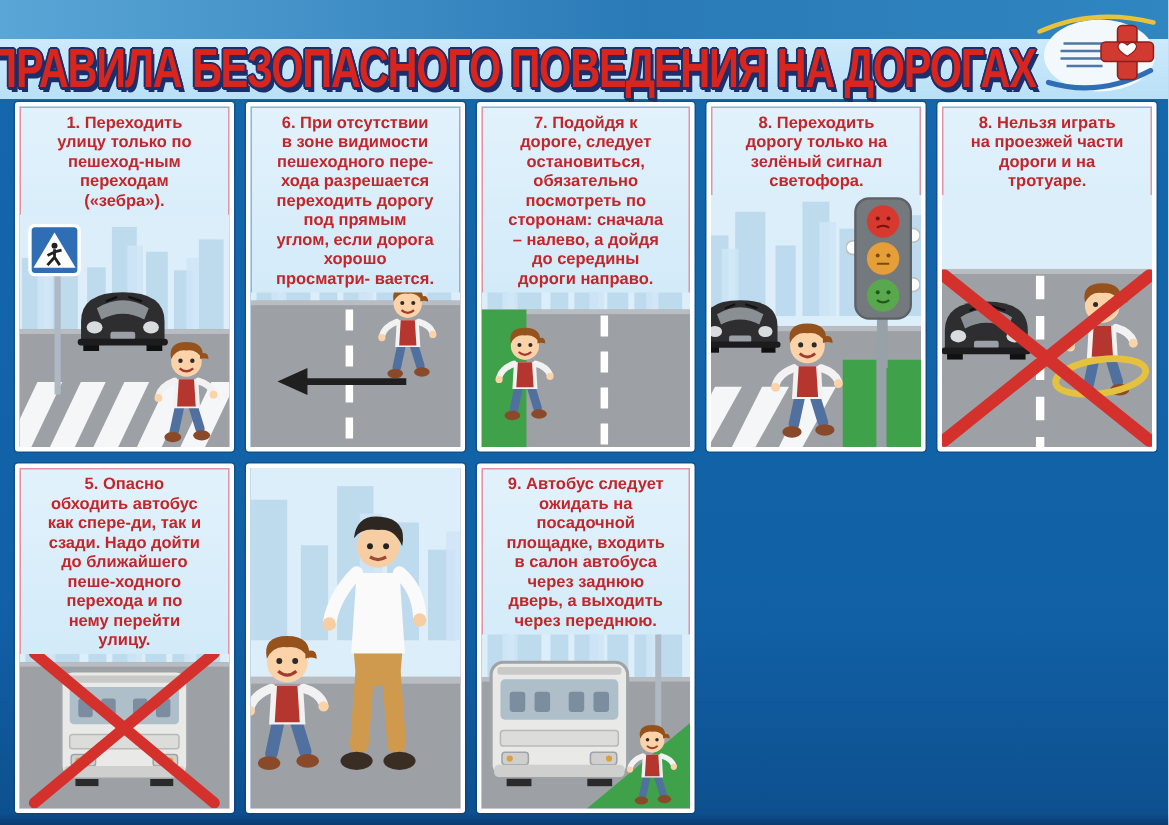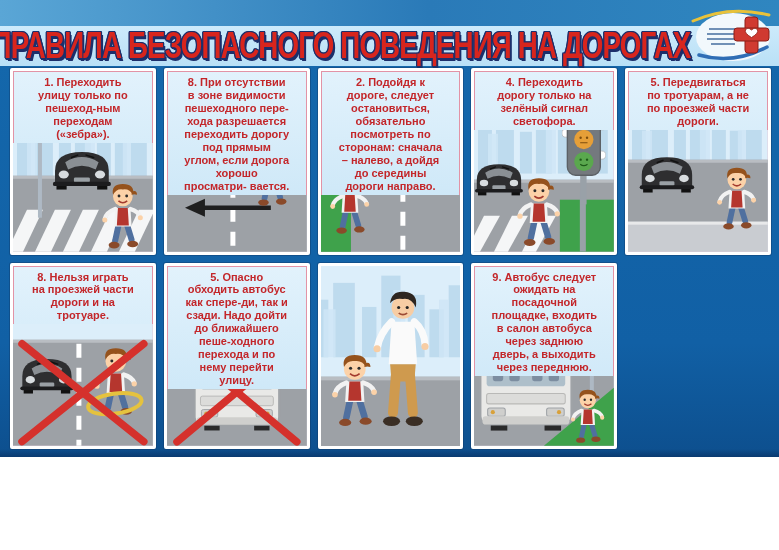--- a/index.html
+++ b/index.html
@@ -1,18 +1,18 @@
 <!DOCTYPE html>
 <html><head>
 <meta charset="utf-8">
 <style>
   * { margin:0; padding:0; box-sizing:border-box; }
   body { font-family:"Liberation Sans", sans-serif; }
   .poster{
-    position:relative; width:779px; height:457px; overflow:hidden;
+    position:relative; width:779px; height:550px; overflow:hidden;
     background:linear-gradient(180deg,#2f86c0 0,#1467ab 60px,#1160a5 75%,#0d4f8e 100%);
   }
   .poster::after{
     content:""; position:absolute; left:0; right:0; bottom:0; height:8px;
     background:linear-gradient(180deg, rgba(8,40,80,0), #0a3a70); pointer-events:none;
   }
   .top-band{ height:26px; background:linear-gradient(90deg,#5aa6d6,#2a7ab8 55%,#2f86c0); }
   .title-band{
     height:40px; background:linear-gradient(180deg,#cdeafb,#b9e0f6);
     display:flex; align-items:center; justify-content:center; padding-right:96px;
@@ -215,89 +215,74 @@
           </g>
           <rect x="25" y="36" width="4" height="80" fill="#aeb9c4"></rect>
           <use href="#signped" x="8" y="6" width="34" height="34"></use>
           <use href="#car" x="36" y="40" width="66" height="48"></use>
           <use href="#boy" x="88" y="80" width="44" height="70"></use>
         </svg>
       </div>
     </div>
 
     <div class="card">
-      <div class="card-text">8. При отсутствии в зоне видимости пешеходного пере-хода разрешается переходить дорогу под прямым углом, если дорога хорошо просматри- вается.</div>
+      <div class="card-text">6. При отсутствии в зоне видимости пешеходного пере-хода разрешается переходить дорогу под прямым углом, если дорога хорошо просматри- вается.</div>
       <div class="card-art">
         <svg viewBox="0 0 140 150" preserveAspectRatio="xMidYMax slice">
           <rect width="140" height="150" fill="#dceefa"></rect>
           <use href="#skyline" x="0" y="0" width="140" height="58"></use>
           <rect y="52" width="140" height="98" fill="#9da1a6"></rect>
             <rect y="52" width="140" height="3" fill="#b9bdc2"></rect>
           <line x1="66" y1="58" x2="66" y2="150" stroke="#fff" stroke-width="5" stroke-dasharray="14 10"></line>
           <g>
             <line x1="104" y1="106" x2="34" y2="106" stroke="#1f1f1f" stroke-width="4.5"></line>
             <polygon points="18,106 38,97 38,115" fill="#1f1f1f"></polygon>
           </g>
           <use href="#boy" x="84" y="40" width="42" height="67"></use>
         </svg>
       </div>
     </div>
 
     <div class="card">
-      <div class="card-text">2. Подойдя к дороге, следует остановиться, обязательно посмотреть по сторонам: сначала – налево, а дойдя до середины дороги направо.</div>
+      <div class="card-text">7. Подойдя к дороге, следует остановиться, обязательно посмотреть по сторонам: сначала – налево, а дойдя до середины дороги направо.</div>
       <div class="card-art">
         <svg viewBox="0 0 140 150" preserveAspectRatio="xMidYMax slice">
           <rect width="140" height="150" fill="#dceefa"></rect>
           <use href="#skyline" x="0" y="2" width="140" height="62"></use>
           <rect y="58" width="140" height="92" fill="#9da1a6"></rect>
             <rect y="58" width="140" height="3" fill="#b9bdc2"></rect>
           <rect x="0" y="58" width="30" height="92" fill="#3fa24b"></rect>
           <line x1="82" y1="62" x2="82" y2="150" stroke="#fff" stroke-width="5" stroke-dasharray="14 10"></line>
           <use href="#boy" x="8" y="68" width="42" height="67"></use>
         </svg>
       </div>
     </div>
 
     <div class="card">
-      <div class="card-text">4. Переходить дорогу только на зелёный сигнал светофора.</div>
+      <div class="card-text">8. Переходить дорогу только на зелёный сигнал светофора.</div>
       <div class="card-art">
         <svg viewBox="0 0 140 150" preserveAspectRatio="xMidYMax slice">
           <rect width="140" height="150" fill="#dceefa"></rect>
           <use href="#skyline" x="0" y="2" width="140" height="70"></use>
           <rect y="78" width="140" height="72" fill="#9da1a6"></rect>
             <rect y="78" width="140" height="3" fill="#b9bdc2"></rect>
           <rect x="86" y="98" width="54" height="52" fill="#3fa24b"></rect>
           <g fill="#f5f6f7">
             <path d="M-8 150 L10 114 L26 114 L6 150 Z"></path>
               <path d="M20 150 L38 114 L54 114 L34 150 Z"></path>
             <path d="M48 150 L66 114 L82 114 L62 150 Z"></path>
           </g>
           <use href="#car" x="-2" y="54" width="54" height="40"></use>
           <rect x="106" y="90" width="6" height="60" fill="#99a1a8"></rect>
           <use href="#tlight" x="88" y="0" width="44" height="103"></use>
           <use href="#boy" x="42" y="74" width="46" height="74"></use>
         </svg>
       </div>
     </div>
 
-    <div class="card">
-      <div class="card-text">5. Передвигаться по тротуарам, а не по проезжей части дороги.</div>
-      <div class="card-art">
-        <svg viewBox="0 0 140 150" preserveAspectRatio="xMidYMax slice">
-          <rect width="140" height="150" fill="#dceefa"></rect>
-          <use href="#skyline" x="0" y="4" width="140" height="58"></use>
-          <rect y="58" width="140" height="64" fill="#9da1a6"></rect>
-            <rect y="58" width="140" height="3" fill="#b9bdc2"></rect>
-          <rect y="120" width="140" height="30" fill="#c9ccd1"></rect>
-          <rect y="120" width="140" height="3" fill="#e8e9ea"></rect>
-          <use href="#car" x="8" y="46" width="62" height="45"></use>
-          <use href="#boy" x="88" y="64" width="42" height="67"></use>
-        </svg>
-      </div>
-    </div>
 
     <div class="card">
       <div class="card-text">8. Нельзя играть на проезжей части дороги и на тротуаре.</div>
       <div class="card-art">
         <svg viewBox="0 0 140 150" preserveAspectRatio="xMidYMax slice">
           <rect width="140" height="150" fill="#dceefa"></rect>
           <rect y="44" width="140" height="106" fill="#9da1a6"></rect>
             <rect y="44" width="140" height="3" fill="#b9bdc2"></rect>
           <line x1="66" y1="48" x2="66" y2="150" stroke="#fff" stroke-width="5" stroke-dasharray="14 10"></line>
           <use href="#car" x="4" y="54" width="60" height="44"></use>

